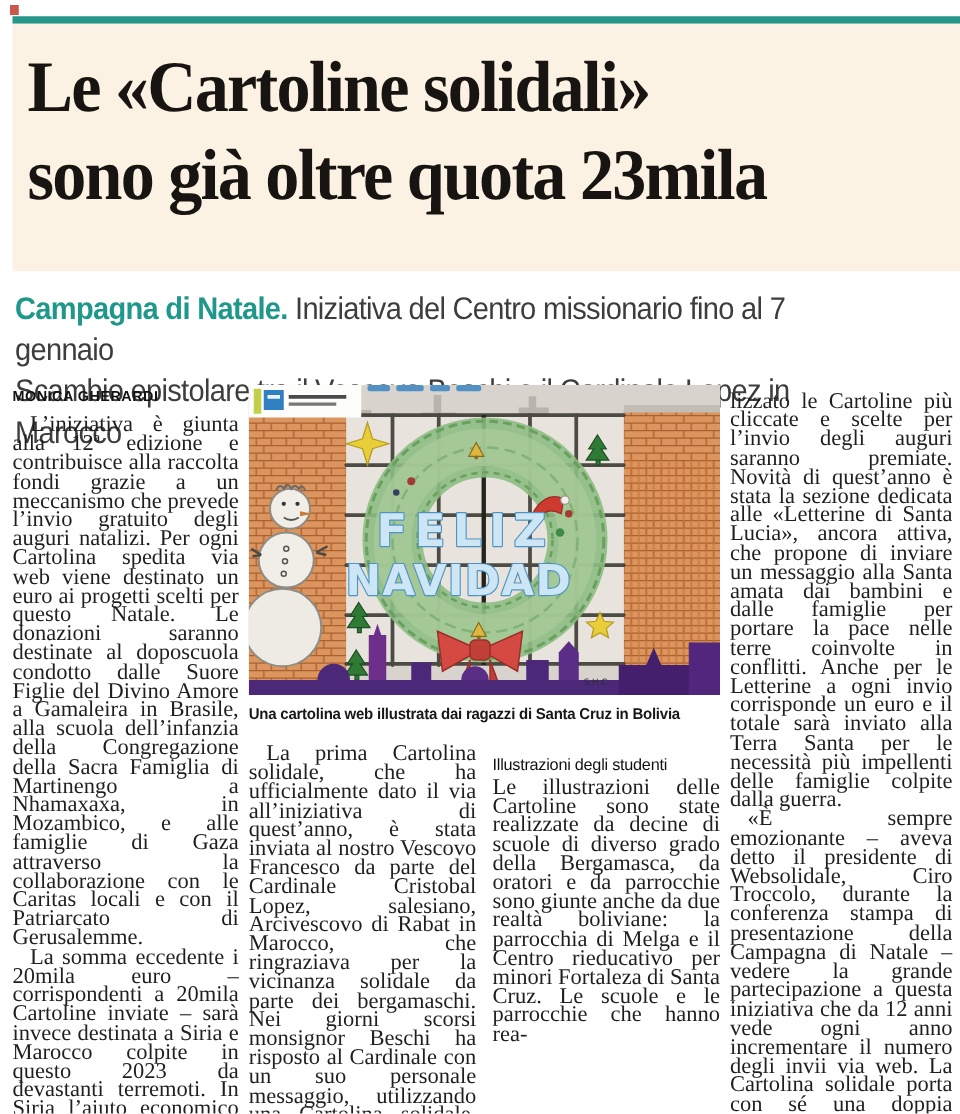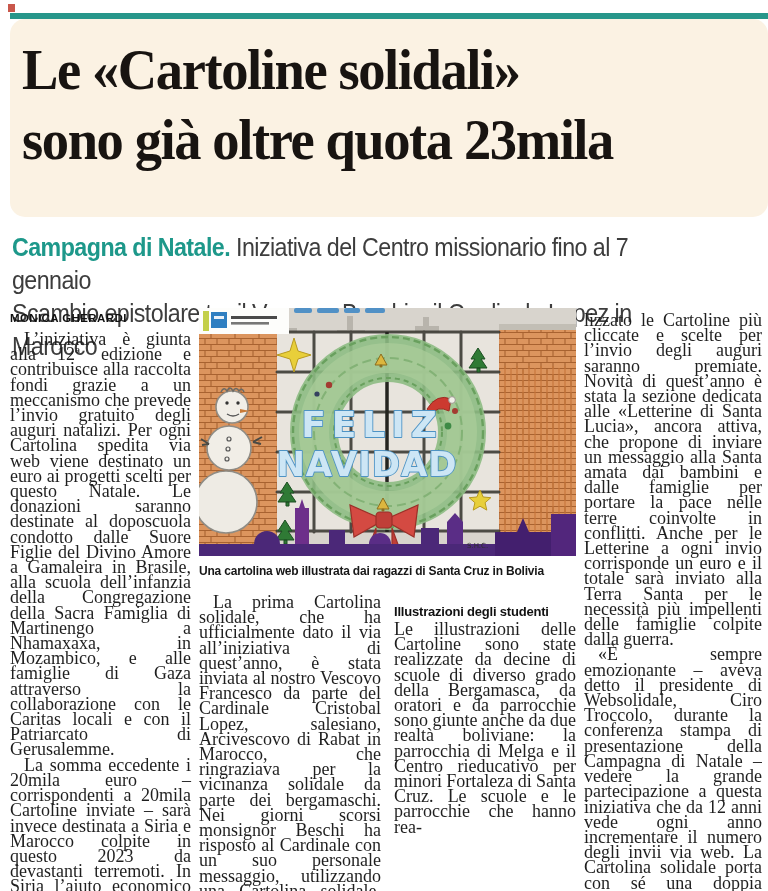--- a/index.html
+++ b/index.html
@@ -3,21 +3,21 @@
 <meta charset="utf-8">
 <style>
   * { box-sizing: border-box; }
   html,body { margin:0; padding:0; }
   body { width:768px; height:891px; background:#ffffff; font-family:"Liberation Serif", serif; }
   .page { position:relative; width:768px; height:891px; overflow:hidden; background:#ffffff; }
 
   .top-rule { position:absolute; left:10px; top:13px; width:758px; height:6px; background:#27968a; }
   .corner-mark { position:absolute; left:8px; top:4px; width:7px; height:8px; background:#c0392b; opacity:.85; }
 
-  .headline-block { position:absolute; left:10px; top:19px; width:758px; height:198px; background:#fbf2e3; padding:16px 0 0 12px;border-radius:15px; }
+  .headline-block { position:absolute; left:10px; top:19px; width:758px; height:198px; background:#fbf2e3; padding:16px 0 0 12px; }
   .headline-line { margin:0; font-family:"Liberation Serif", serif; font-weight:700; color:#181411;
     font-size:58px; line-height:70px; letter-spacing:-1.5px; transform:scaleX(.94); transform-origin:left top; white-space:nowrap; }
 
   .standfirst { position:absolute; left:12px; top:231px; width:752px; font-family:"Liberation Sans", sans-serif;
     font-size:25px; line-height:33px; color:#3d3d3d; letter-spacing:-0.6px; transform:scaleX(.93); transform-origin:left top; }
   .standfirst .kicker { color:#1d988a; font-weight:700; }
 
   .article { position:absolute; left:10px; top:308px; width:752px; bottom:0; display:flex; gap:8px; overflow:hidden; }
   .col1 { width:181px; }
   .middle { width:377px; }
@@ -31,21 +31,21 @@
   .article p.indent { text-indent:14px; }
   .opener-dash { display:inline-block; width:40px; height:8px; background:#9a9a9a; margin-right:8px; vertical-align:baseline; }
 
   figure { margin:0; width:424px; }
   .photo { width:377px; height:248px; position:relative; overflow:hidden; background:#d8d4cd; }
   figcaption { font-family:"Liberation Sans", sans-serif; font-weight:700; font-size:12.5px; color:#171717;
     letter-spacing:-0.2px; margin-top:8px; white-space:nowrap; transform:scaleX(.96); transform-origin:left top; }
   .cols-2 { display:flex; gap:13px; margin-top:17px; }
   .cols-2 .subcol { width:182px; }
 
-  .subhead { font-family:"Liberation Sans", sans-serif; font-weight:700; font-size:13px; color:#111;
+  .subhead { font-family:"Liberation Sans", sans-serif; font-weight:400; font-size:13px; color:#111;
     margin:9px 0 3px 0; letter-spacing:-0.2px; }
 
   .col4 p:first-child { margin-top:5px; }
   .copyright { font-family:"Liberation Sans", sans-serif; font-size:10px; color:#8c8c8c;
     letter-spacing:.3px; text-align:left; margin-top:5px; }
 </style>
 </head>
 <body>
 
 <div class="page">

